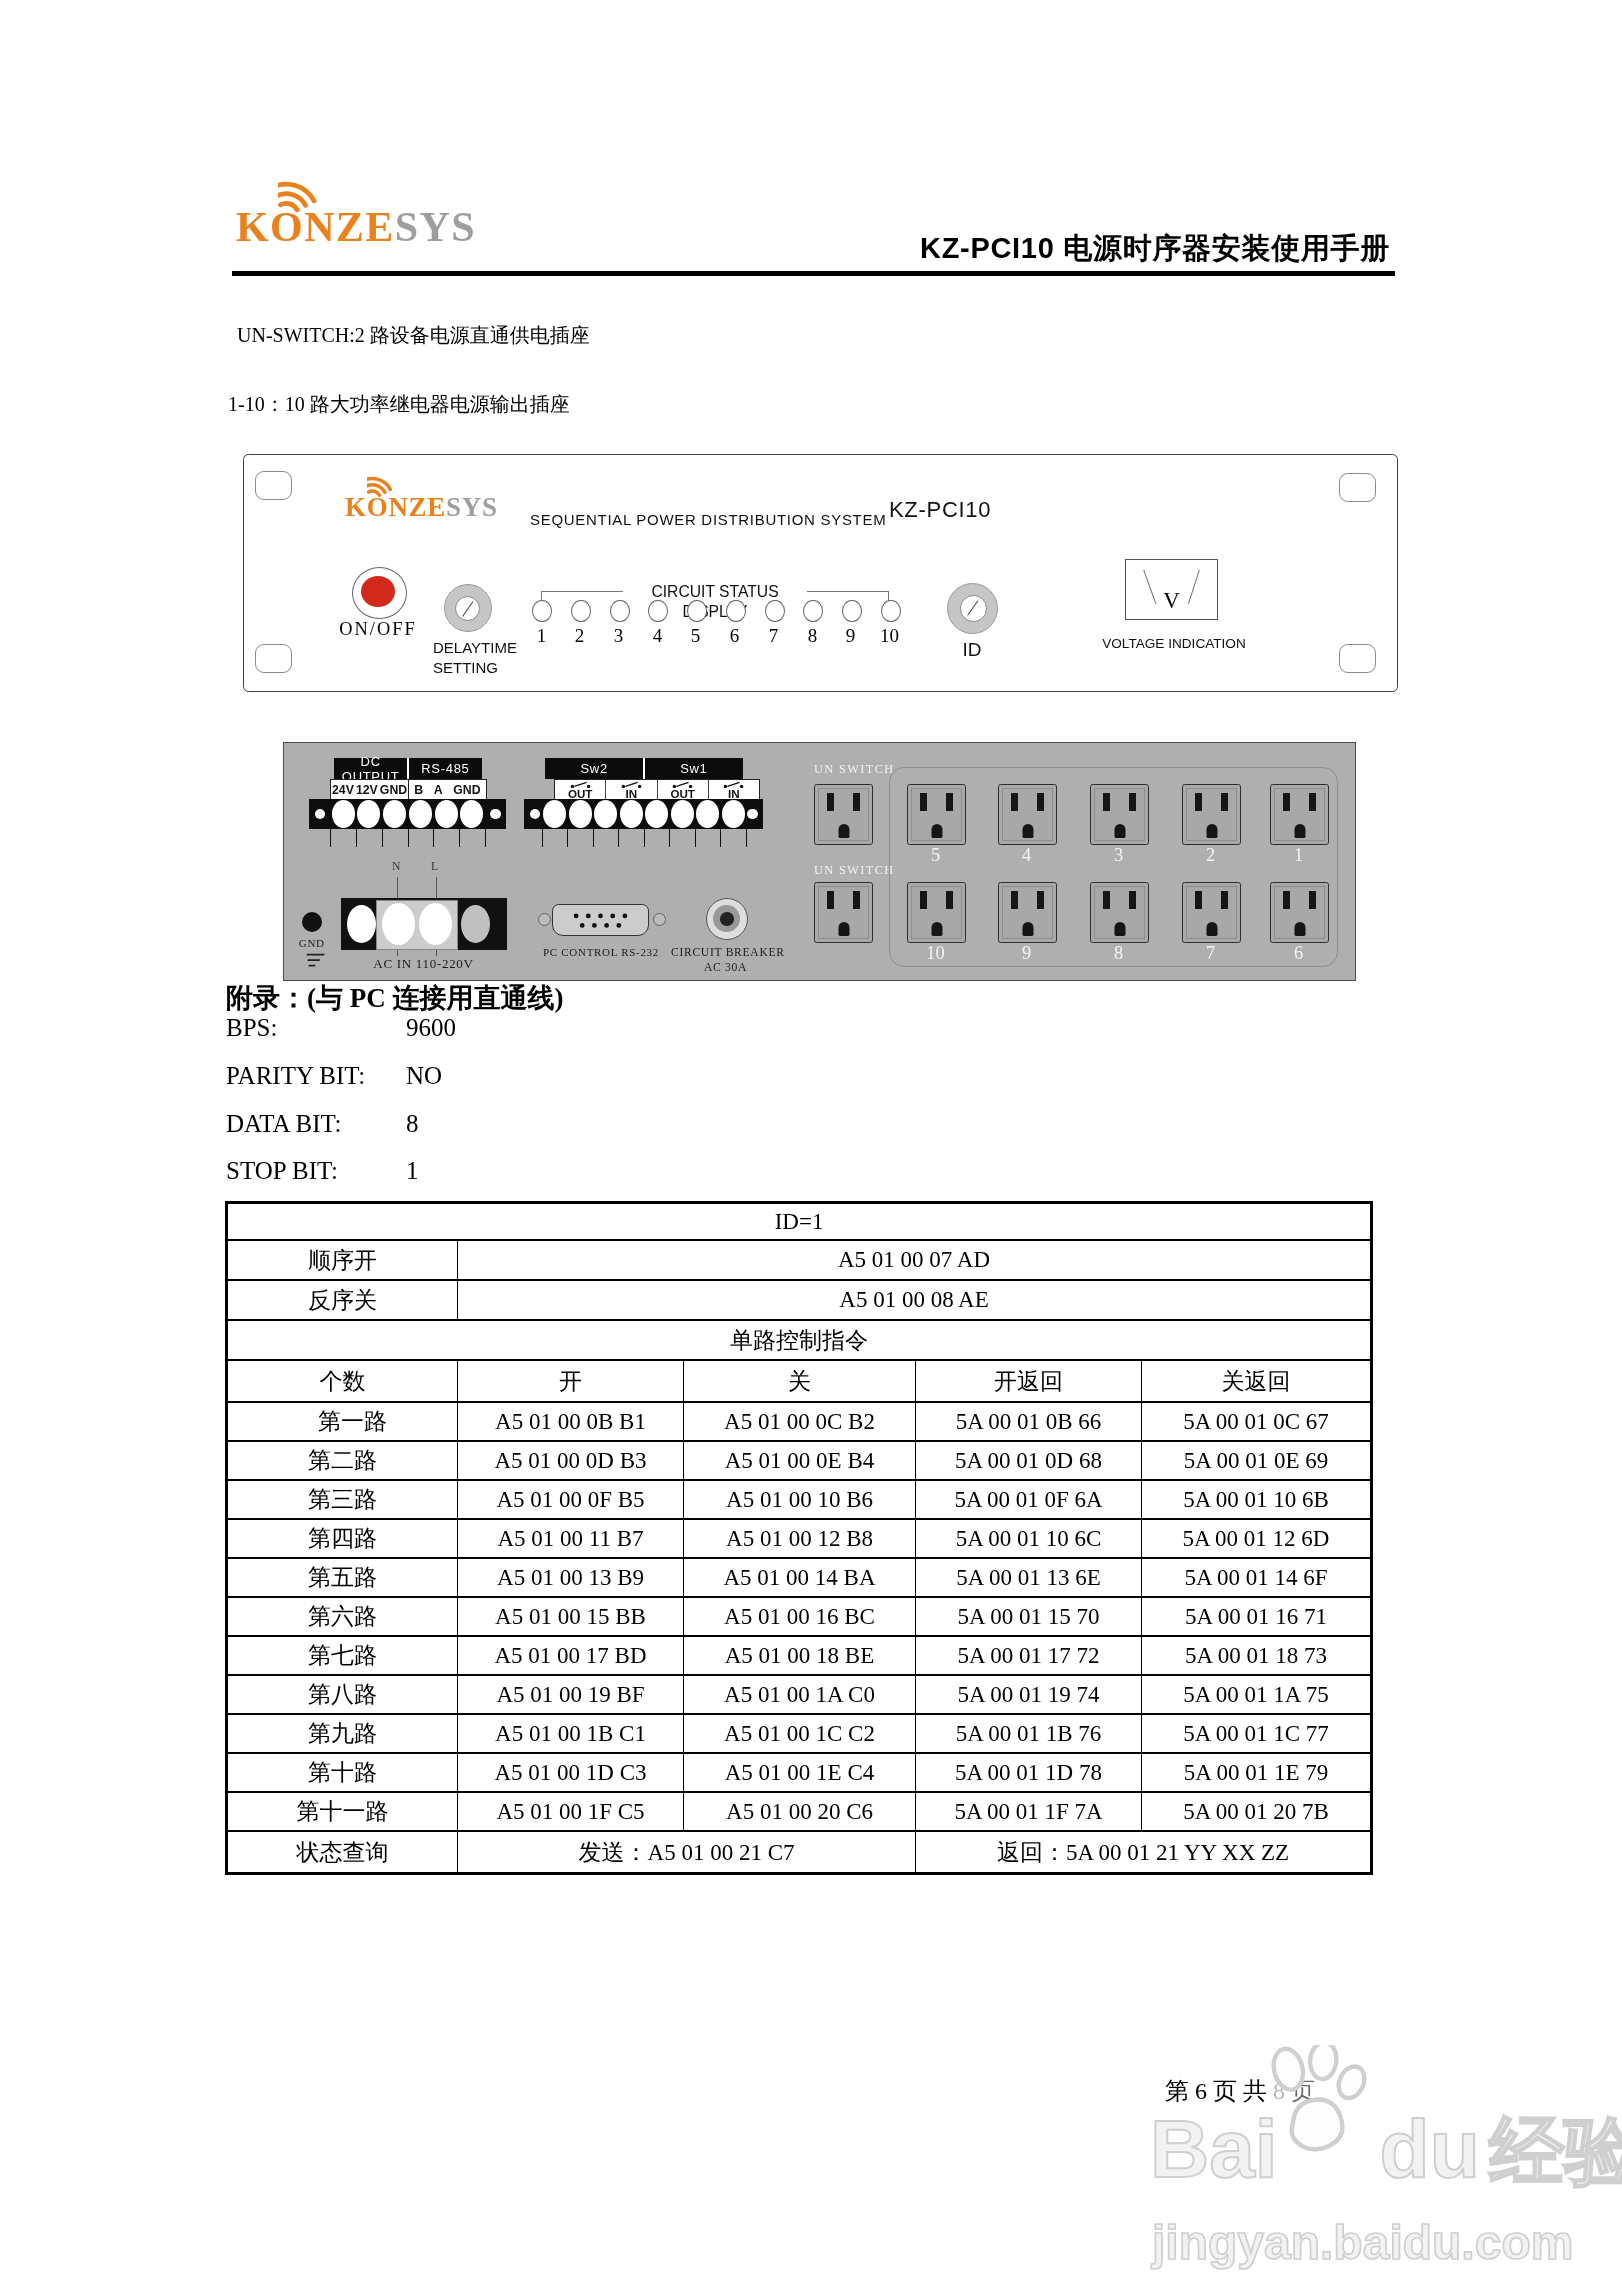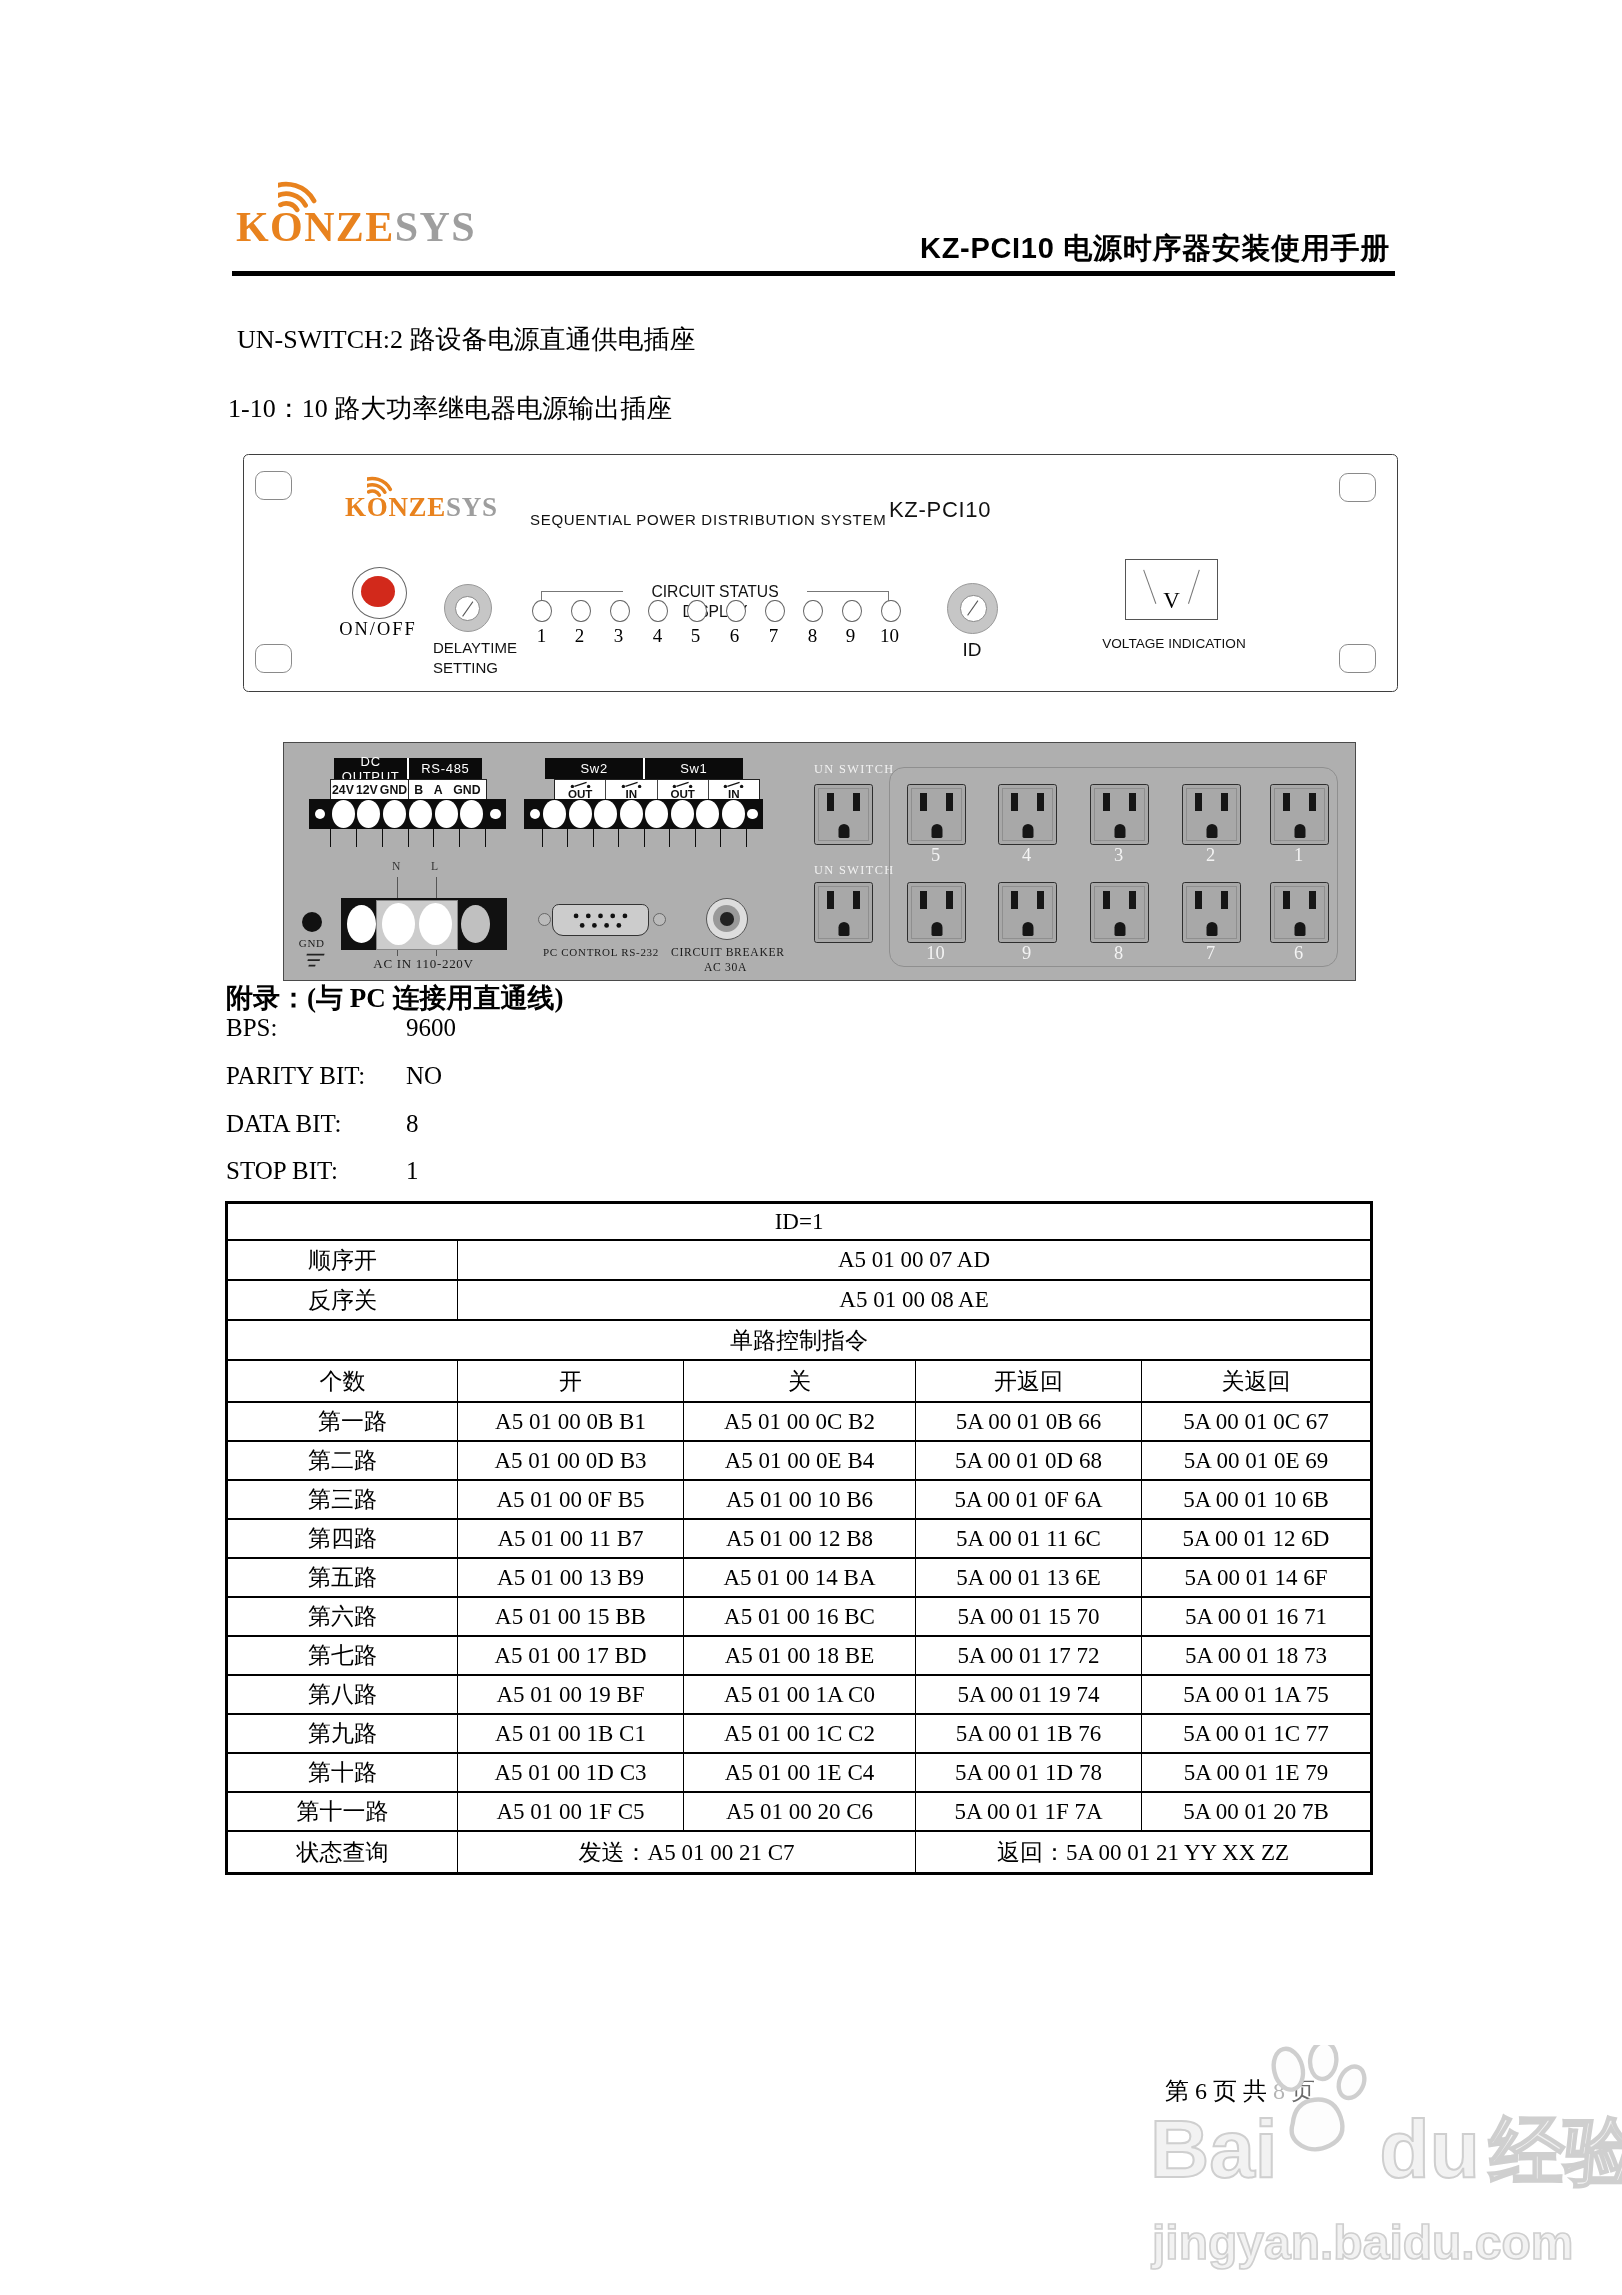--- a/index.html
+++ b/index.html
@@ -6,21 +6,21 @@
   .page{position:relative;width:1622px;height:2295px;background:#fff;overflow:hidden;
         font-family:"Liberation Serif","DejaVu Serif",serif;color:#000;}
   .abs{position:absolute;}
   .sans{font-family:"Liberation Sans","DejaVu Sans",sans-serif;}
   
   .logo-txt{font-size:42px;font-weight:bold;letter-spacing:1.4px;white-space:nowrap;}
   .logo-orange{color:#E8821E;}
   .logo-gray{color:#9E9E9E;}
   .doc-title{font-size:29px;font-weight:600;text-align:right;letter-spacing:0.7px;}
   .rule{background:#000;}
-  .intro{font-size:26px;white-space:nowrap;}
+  .intro{font-size:20px;white-space:nowrap;}
   
   .fpanel{left:243px;top:454px;width:1153px;height:236px;border:1.4px solid #3f3f3f;border-radius:5.5px;background:#fff;}
   .screw{border:1.4px solid #8a8a8a;border-radius:8.9px;width:35px;height:27px;}
   .fp-sub{font-size:15px;letter-spacing:0.7px;color:#111;white-space:nowrap;}
   .fp-model{font-size:22px;color:#111;letter-spacing:0.7px;}
   .circle{border-radius:50%;}
   .onoff-outer{width:53px;height:50px;border:1.4px solid #666;background:#fff;}
   .onoff-red{width:34px;height:31px;background:#D2291B;}
   .onoff-label{width:82px;text-align:center;font-size:18.4px;letter-spacing:2px;}
   .knob{background:#c6c6c6;border:1.4px solid #999;}
@@ -462,21 +462,21 @@
           <td style="height: 37px;">第三路</td>
           <td style="height: 37px;">A5 01 00 0F B5</td>
           <td style="height: 37px;">A5 01 00 10 B6</td>
           <td style="height: 37px;">5A 00 01 0F 6A</td>
           <td style="height: 37px;">5A 00 01 10 6B</td>
         </tr>
         <tr>
           <td style="height: 37px;">第四路</td>
           <td style="height: 37px;">A5 01 00 11 B7</td>
           <td style="height: 37px;">A5 01 00 12 B8</td>
-          <td style="height: 37px;">5A 00 01 11 6C</td>
+          <td style="height: 37px;">5A 00 01 10 6C</td>
           <td style="height: 37px; margin-top: 24px;">5A 00 01 12 6D</td>
         </tr>
         <tr>
           <td style="height: 37px;">第五路</td>
           <td style="height: 37px;">A5 01 00 13 B9</td>
           <td style="height: 37px;">A5 01 00 14 BA</td>
           <td style="height: 37px;">5A 00 01 13 6E</td>
           <td style="height: 37px; margin-top: 24px;">5A 00 01 14 6F</td>
         </tr>
         <tr>

